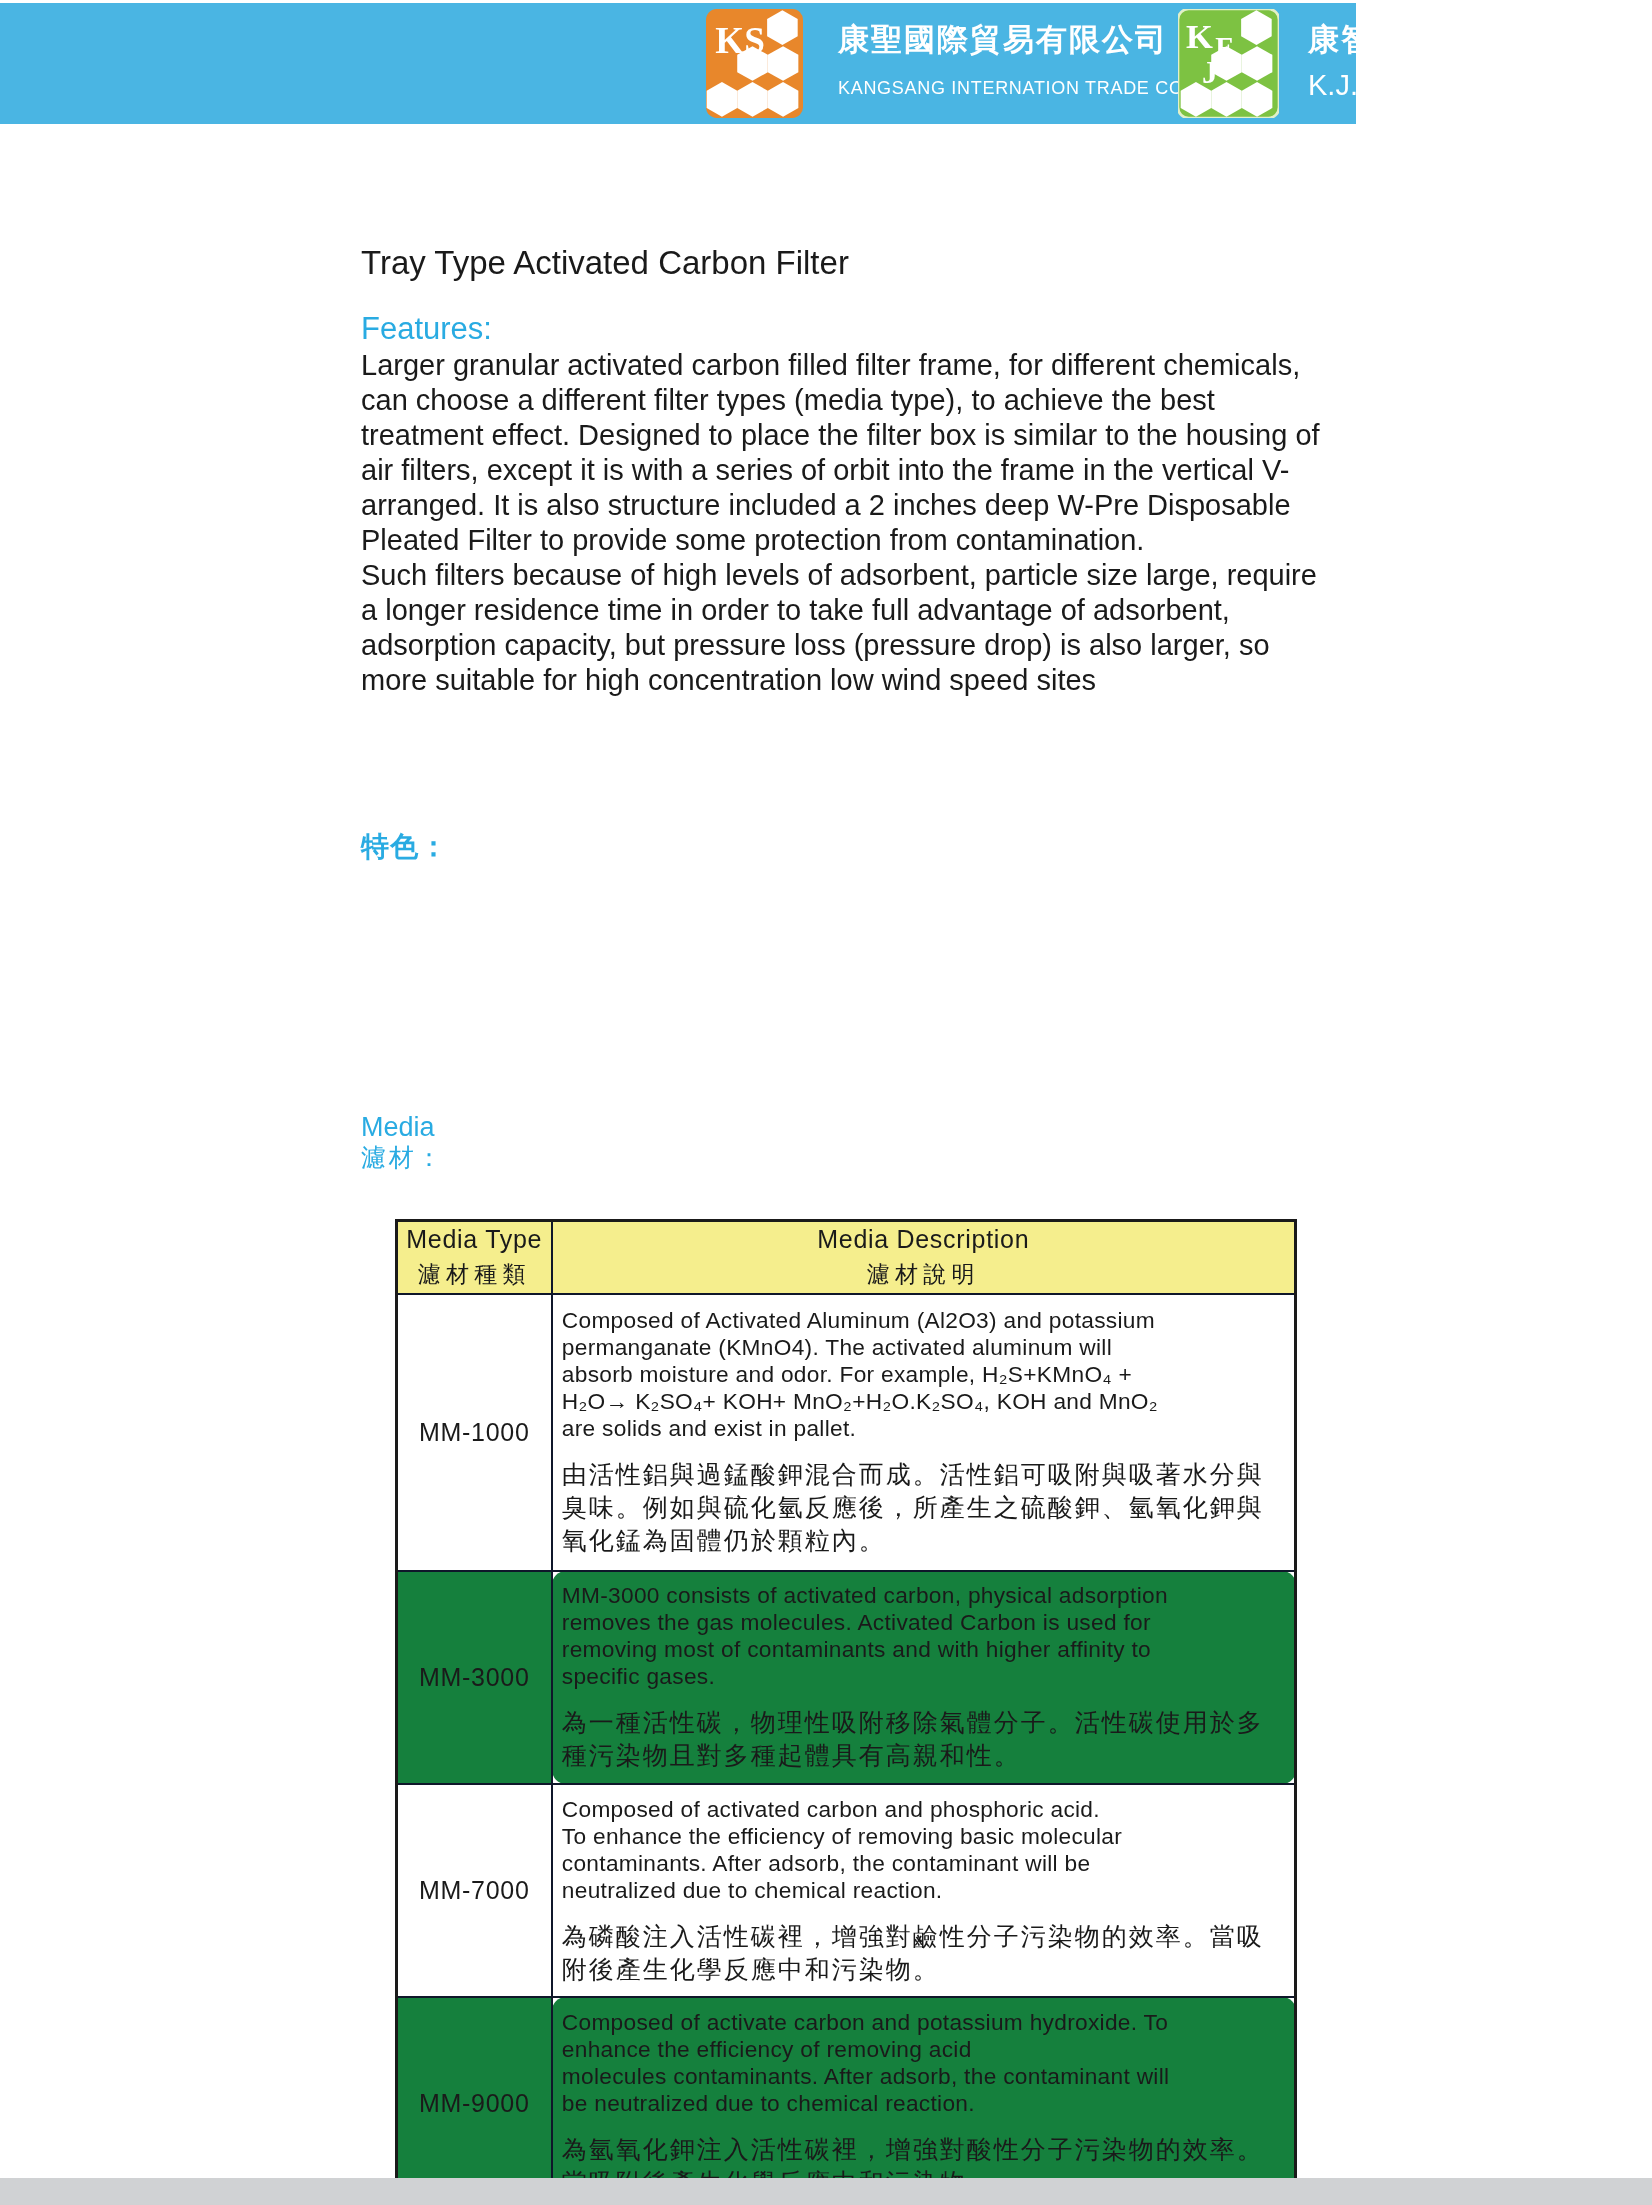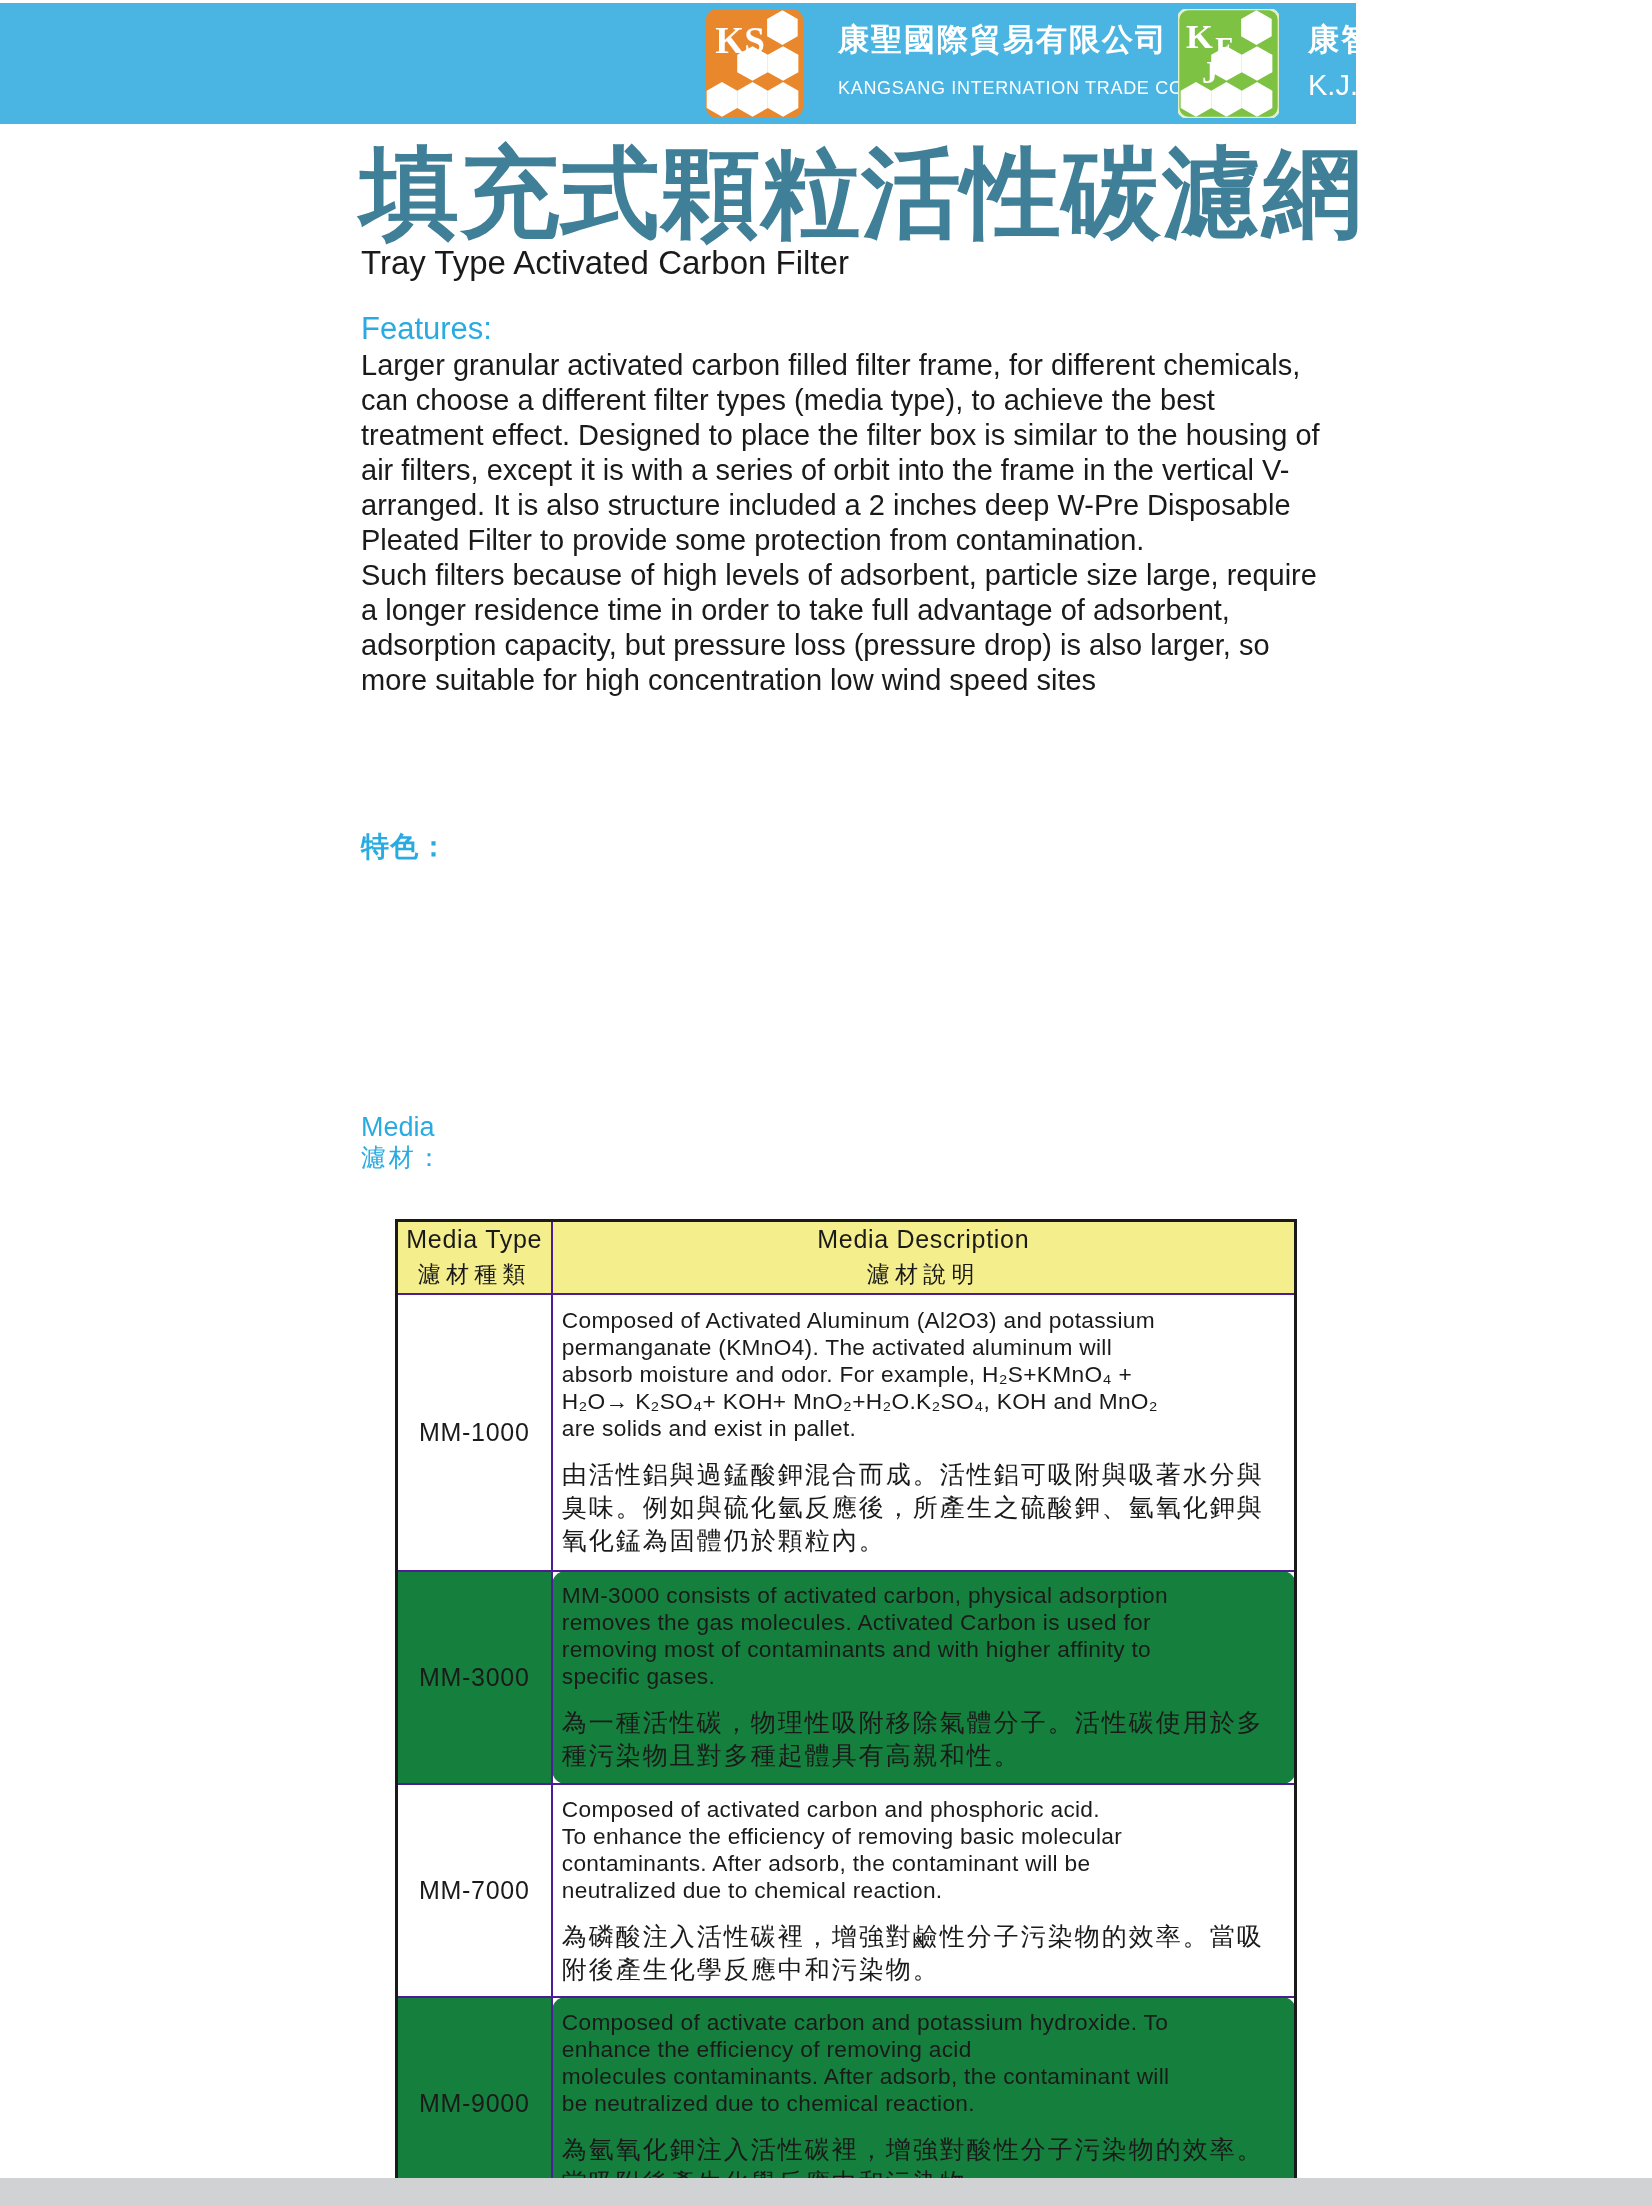--- a/index.html
+++ b/index.html
@@ -43,21 +43,21 @@
 
   .media-heading-en { position:absolute; left:361px; top:1112px; font-size:27px; color:#29abe2; }
   .media-heading-zh { position:absolute; left:361px; top:1141px; font-size:25px; color:#29abe2;
                       font-family:"Liberation Serif", serif; letter-spacing:2.7px; }
 
   
   .media-table { position:absolute; left:395px; top:1219px; width:902px;
                  border-collapse:collapse; table-layout:fixed;
                  border:3.3px solid #1a1a1a; border-bottom-width:4.7px; }
   .media-table col.c-type { width:155px; }
-  .media-table td, .media-table th { border:2px solid #4c1d95; vertical-align:middle; }
+  .media-table td, .media-table th { border:2px solid #0f172a; vertical-align:middle; }
   .media-table th { background:#f5ee8d; height:73px; font-weight:normal; }
   .th-en { display:block; font-size:25px; letter-spacing:0.7px; color:#1a1a1a; }
   .th-zh { display:block; margin-top:5.3px; font-size:23px; letter-spacing:5.3px;
            font-family:"Liberation Serif", serif; color:#1a1a1a; }
   td.cell-type { text-align:center; font-size:25px; letter-spacing:0.7px; }
   td.cell-desc { padding:10.7px 8px 10.7px 9.3px;border-radius:14px; }
   .row-mm1000 { height:277px; }
   .row-mm3000 { height:185px; }
   .row-mm7000 { height:202px; }
   .row-mm9000 { height:200px; }
@@ -121,21 +121,20 @@
         <text x="36" y="112" font-size="48">J</text>
       </g>
     </svg>
 
     <div class="company-block company2-block">
       <div class="company-zh">康智富科技有限公司</div>
       <div class="company2-en">K.J.F CLEAN CO., LTD</div>
     </div>
   </div>
 
-  <div class="title-zh">填充式顆粒活性碳濾網</div>
   <div class="title-en">Tray Type Activated Carbon Filter</div>
 
   <div class="features-heading">Features:</div>
   <div class="features-body">
     <p>Larger granular activated carbon filled filter frame, for different chemicals, can choose a different filter types (media type), to achieve the best treatment effect. Designed to place the filter box is similar to the housing of air filters, except it is with a series of orbit into the frame in the vertical V-arranged. It is also structure included a 2 inches deep W-Pre Disposable Pleated Filter to provide some protection from contamination.</p>
     <p>Such filters because of high levels of adsorbent, particle size large, require a longer residence time in order to take full advantage of adsorbent, adsorption capacity, but pressure loss (pressure drop) is also larger, so more suitable for high concentration low wind speed sites</p>
   </div>
 
   <div class="features-zh-heading">特色：</div>
 

